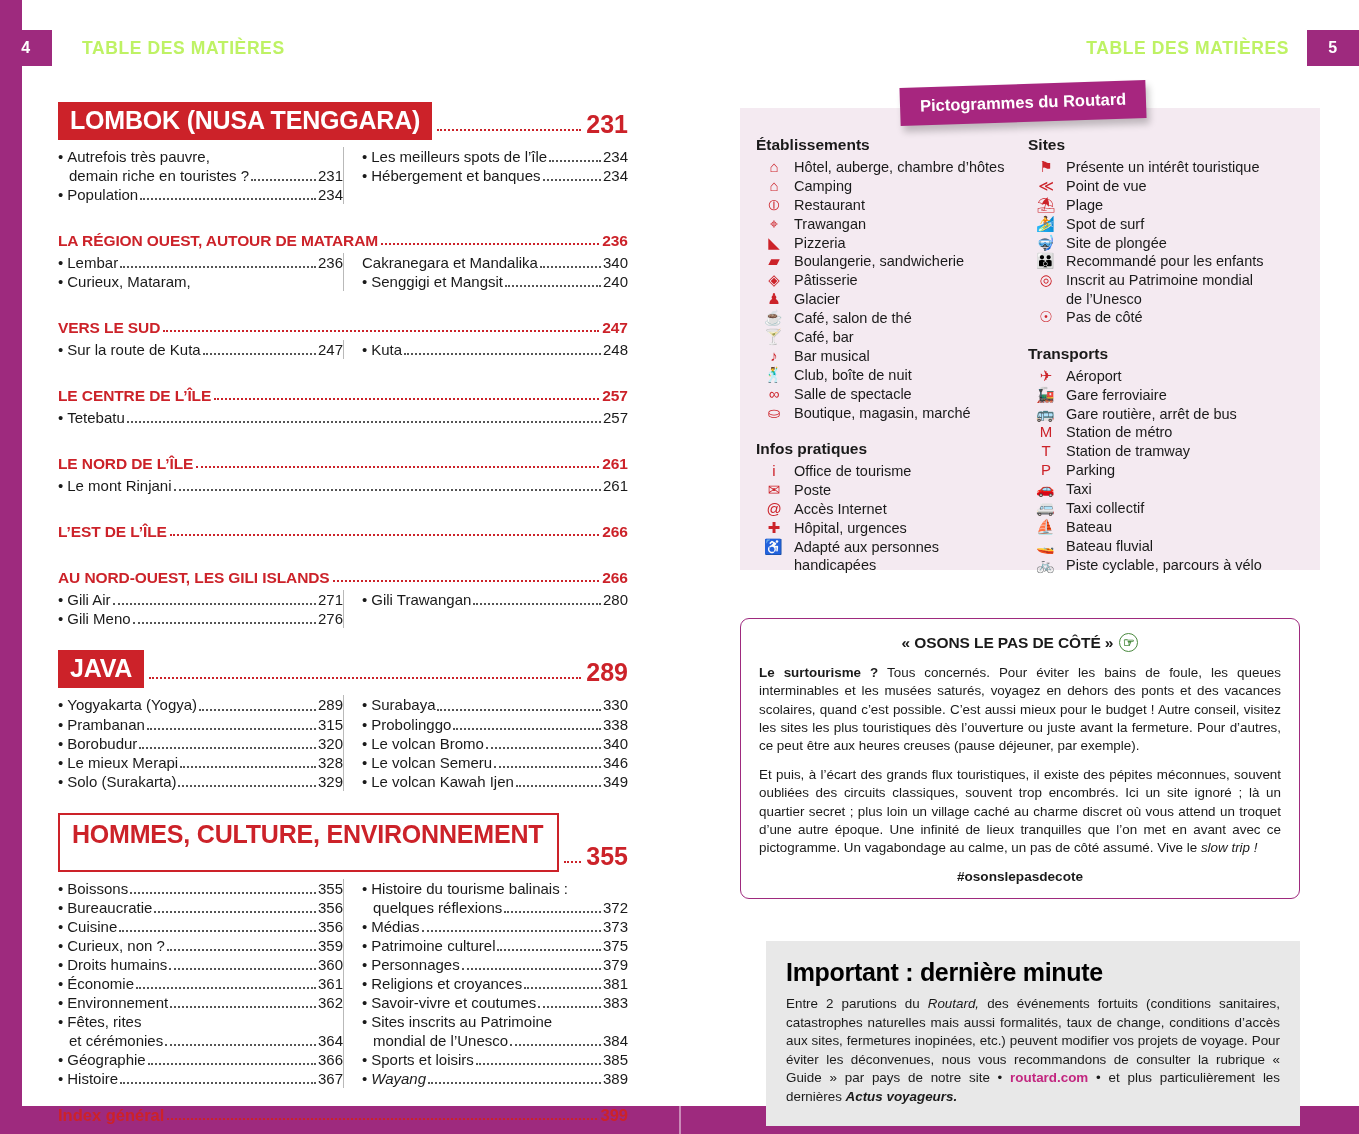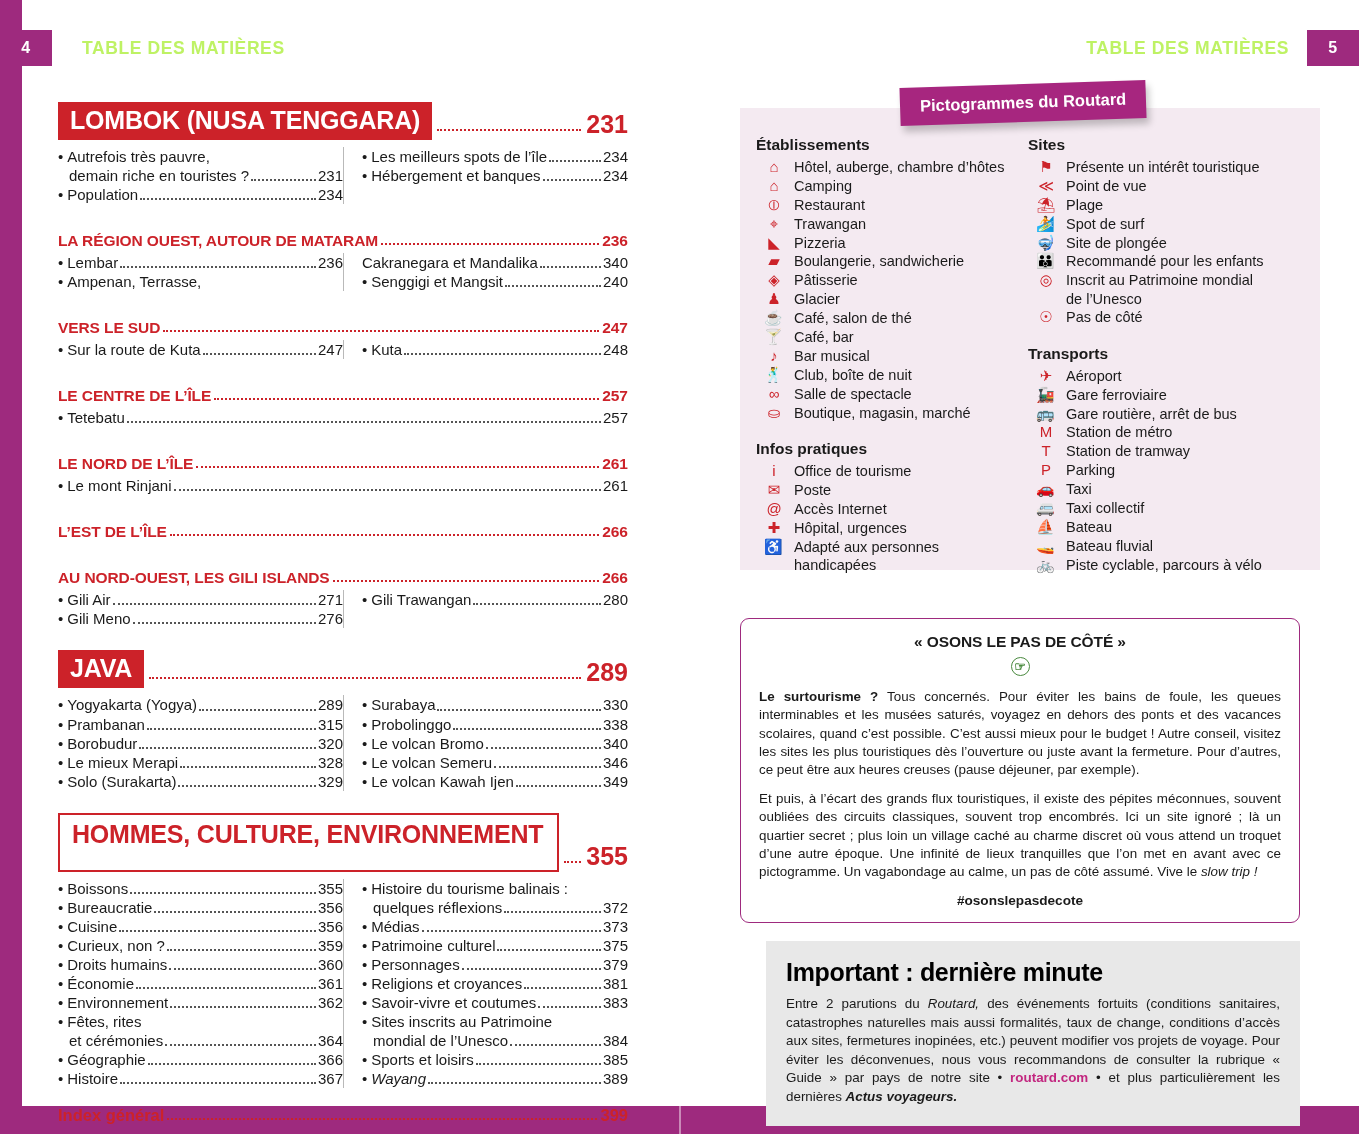--- a/index.html
+++ b/index.html
@@ -180,21 +180,20 @@
     width: 560px;
     border: 1.6px solid #9e2a7e; border-radius: 9px;
     padding: 14px 18px 14px 18px;
     background: #ffffff;
   }
   .pdc-title {
     text-align: center; font-weight: bold; font-size: 15.5px;
     color: #1a1a1a; letter-spacing: -.1px;
     display: flex; align-items: center; justify-content: center; gap: 6px;
     margin-bottom: 12px;
-    flex-direction: column;
   }
   .pdc p {
     font-size: 13.4px; line-height: 1.37; text-align: justify;
     color: #1a1a1a; margin-bottom: 10px;
   }
   .pdc p:last-of-type { margin-bottom: 0; }
   .pdc b { font-weight: bold; margin-top: 28px; }
   .pdc i { font-style: italic; }
   .pdc-hash {
     text-align: center; font-weight: bold; font-size: 13.6px;
@@ -289,21 +288,21 @@
     <div class="cols">
       <div class="col left">
         <div class="entry">
           <span class="bullet">•</span>
           <span class="nb">Lembar</span>
           <span class="ldr"></span>
           <span class="num">236</span>
         </div>
         <div class="entry plain">
           <span class="bullet">•</span>
-          <span class="nb">Ampenan, Terrasse,</span>
+          <span class="nb">Curieux, Mataram,</span>
           <span class="ldr"></span>
           <span class="num"></span>
         </div>
       </div>
       <div class="col right">
         <div class="entry">
           <span class="nb">Cakranegara et Mandalika</span>
           <span class="ldr"></span>
           <span class="num">340</span>
         </div>

